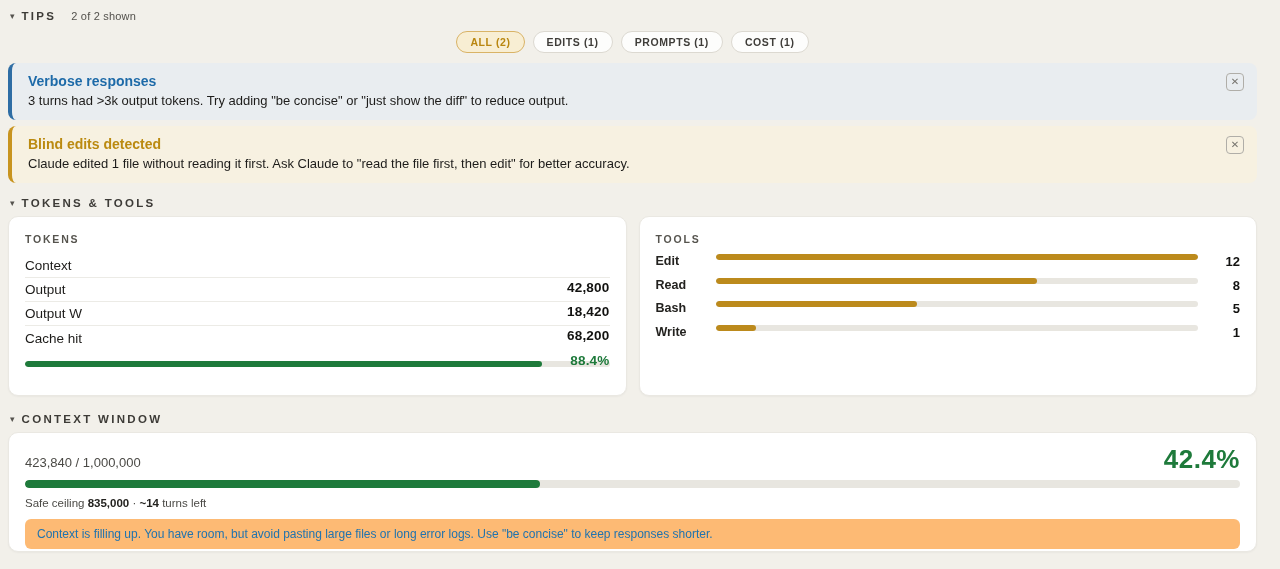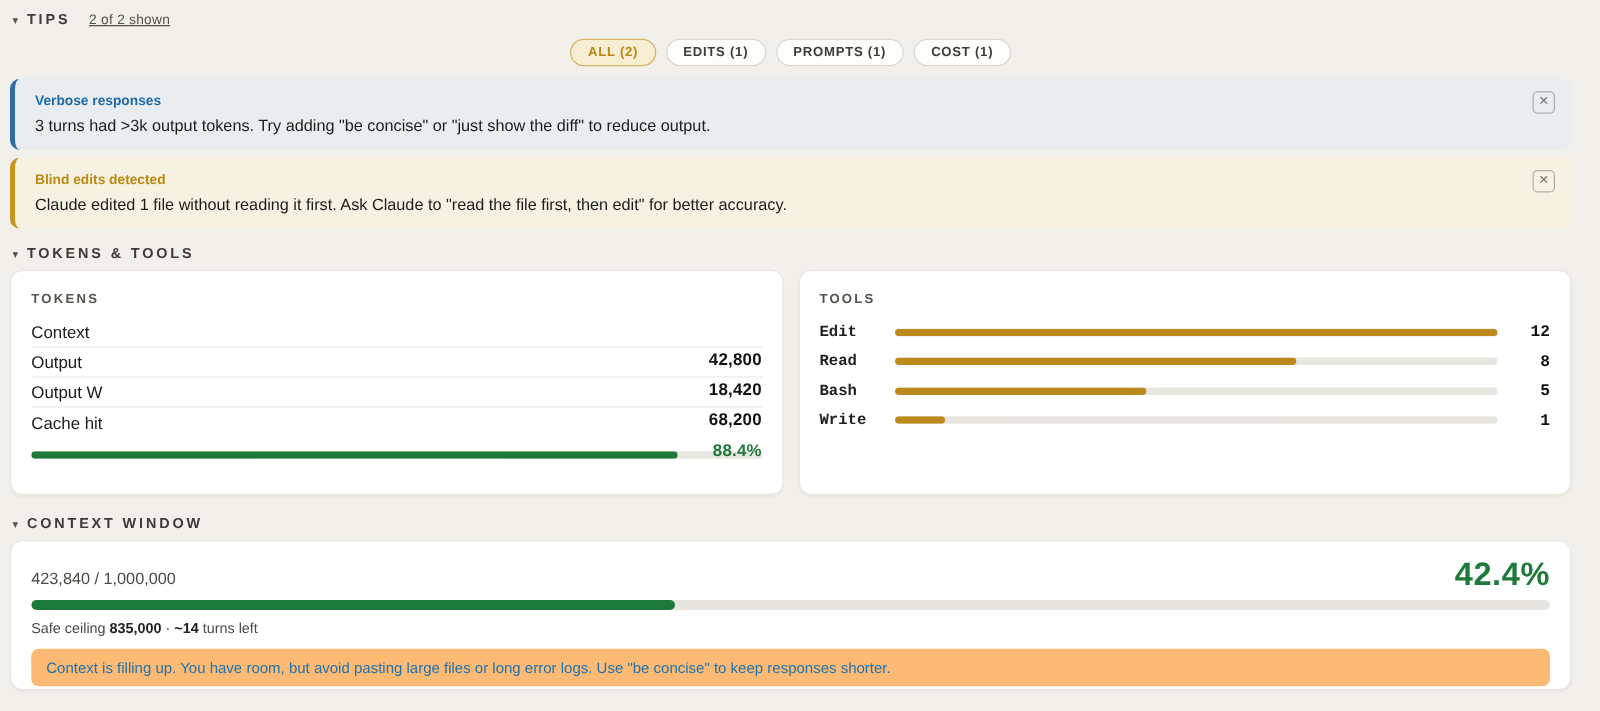--- a/index.html
+++ b/index.html
@@ -10,40 +10,40 @@
     color:#1d1c1a;
     overflow:hidden;
   }
   .page { width:1280px; height:569px; padding:0 23px 0 8px; }
 
   
   .sec-head { display:flex; align-items:center; gap:7px; padding-left:2px; }
   .sec-head.first { padding-top:10px; }
   .chev { font-size:9px; color:#55534e; cursor:pointer; line-height:1; }
   .sec-title { font-size:11.5px; font-weight:bold; letter-spacing:2.3px; color:#3d3b37; }
-  .sec-sub { font-size:11px; color:#53514c; margin-left:8px; letter-spacing:0.2px;text-decoration:underline; }
+  .sec-sub { font-size:11px; color:#53514c; margin-left:8px; letter-spacing:0.2px; }
 
   
   .chips { display:flex; gap:8px; margin:9px 0 10px 0;justify-content:center; }
   .chip {
     font-family:"Liberation Sans", sans-serif;
     font-size:10.5px; font-weight:bold; letter-spacing:0.6px;
     padding:4px 13px; border-radius:999px; cursor:pointer;
     background:#fdfdfc; border:1px solid #dcd9d1; color:#3f3d39;
   }
   .chip.active { background:#f8eed3; border-color:#d9b366; color:#b9860f; }
 
   
   .tip {
     position:relative; border-radius:8px; padding:9px 40px 10px 16px;
     margin-bottom:6px; min-height:56px; border-left:4px solid;
   }
   .tip-info { background:#e9edf0; border-left-color:#2e6da4; }
   .tip-warn { background:#f7f1e1; border-left-color:#c8941f; }
-  .tip-title { font-size:11px; font-weight:bold; line-height:19px; }
+  .tip-title { font-size:14px; font-weight:bold; line-height:19px; }
   .tip-info .tip-title { color:#1d6aa8; }
   .tip-warn .tip-title { color:#bb8a10; }
   .tip-body { font-size:13px; line-height:19px; color:#1d1c1a; }
   .tip-close {
     position:absolute; top:10px; right:13px; width:18px; height:18px;
     border:1px solid #b0aea8; border-radius:4px; background:transparent;
     color:#76746e; font-size:10px; line-height:16px; text-align:center; cursor:pointer;
     padding:0;
   }
 
@@ -71,21 +71,21 @@
   .tokens-bar { margin-top:11px; }
 
   
   .bar-track { background:#e8e6e0; border-radius:4px; overflow:hidden; }
   .bar-fill { height:100%; border-radius:4px; }
   .bar-fill.green { background:#1e7a3b; }
   .bar-fill.amber { background:#bc8a1c; }
   .h6 { height:6px; } .h8 { height:8px; }
 
   
-  .tool-row { display:flex; align-items:center; height:23.5px;font-family:Liberation Mono, monospace; }
+  .tool-row { display:flex; align-items:flex-start; height:23.5px; }
   .tool-label { width:60px; font-size:12.5px; font-weight:bold; color:#23221f; }
   .tool-bar { flex:1; margin-right:18px; }
   .tool-value { width:24px; text-align:right; font-size:13px; font-weight:bold; color:#121210; }
 
   
   .ctx-card { width:100%; height:120px; margin-top:7px; padding:13px 16px 14px 16px; }
   .ctx-top { display:flex; align-items:flex-end; }
   .ctx-usage { font-size:13px; color:#4b4a46; padding-bottom:2px; }
   .ctx-percent { margin-left:auto; font-size:26px; font-weight:bold; color:#1e7a3b; line-height:1; letter-spacing:0.5px; }
   .ctx-bar { margin-top:8px; }

